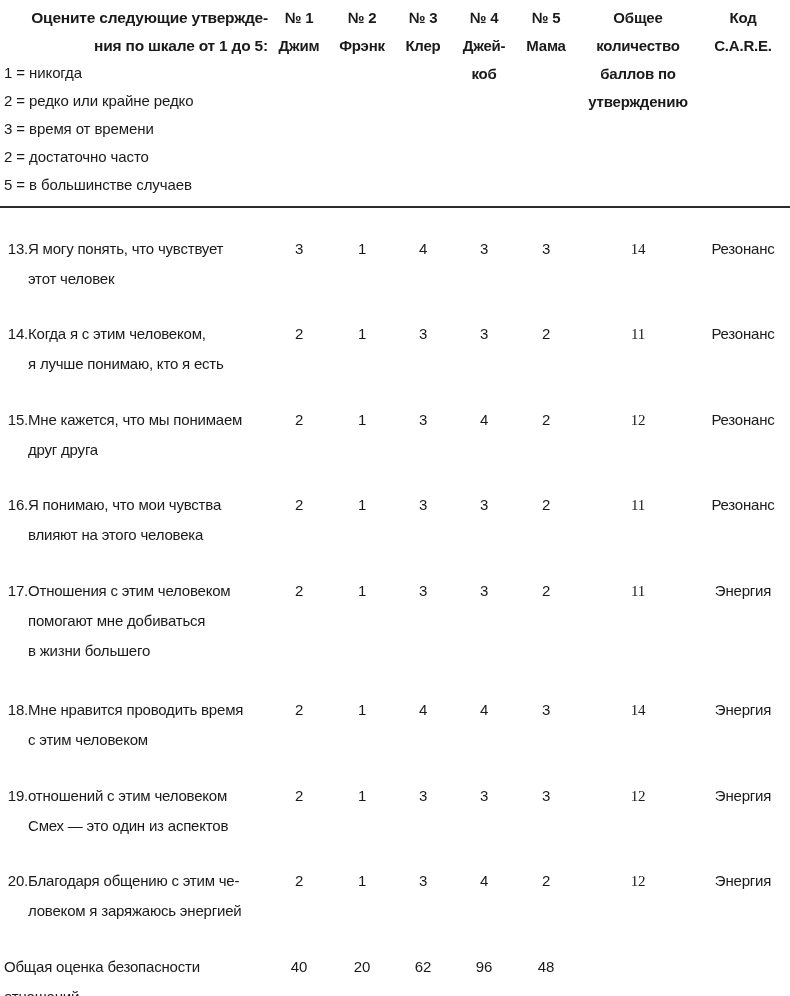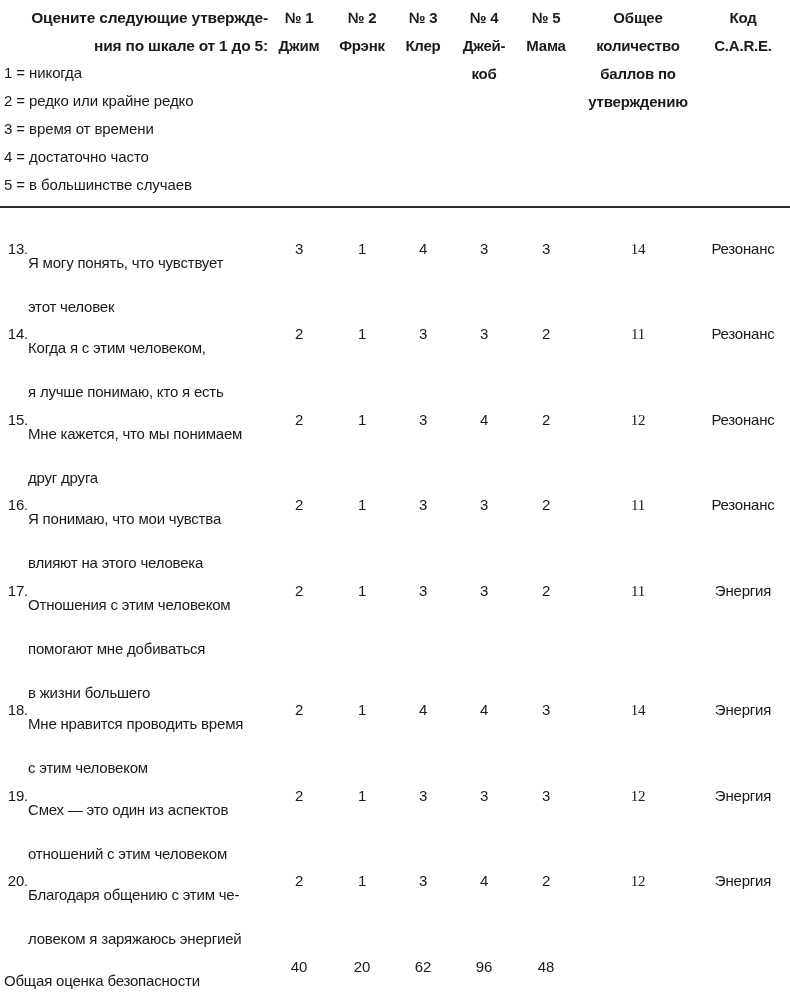--- a/index.html
+++ b/index.html
@@ -112,21 +112,21 @@
     line-height: 30px;
     text-align: right;
     letter-spacing: -0.2px;
   }
   .row-label .txt {
     margin-left: 24px;
     font-size: 15px;
     line-height: 30px;
     letter-spacing: -0.2px;
   }
-  .row-label .txt .l { display: block; white-space: nowrap; margin-top: 14px; }
+  .row-label .txt .l { display: block; white-space: nowrap; }
 
   .cell {
     position: absolute;
     top: 0;
     font-size: 15px;
     line-height: 30px;
     text-align: center;
     letter-spacing: -0.2px;
   }
   .c1 { left: 269px; width: 60px; }
@@ -150,21 +150,21 @@
 
     <div class="head-title">
       <span class="l">Оцените следующие утвержде-</span>
       <span class="l">ния по шкале от 1 до 5:</span>
     </div>
 
     <div class="scale-list">
         <div class="scale-line">1 = никогда</div>
         <div class="scale-line">2 = редко или крайне редко</div>
         <div class="scale-line">3 = время от времени</div>
-        <div class="scale-line">4 = достаточно часто</div>
+        <div class="scale-line">2 = достаточно часто</div>
         <div class="scale-line">5 = в большинстве случаев</div>
       </div>
 
     <div class="head-col hc1">
       <span class="l">№ 1</span>
       <span class="l">Джим</span>
     </div>
     <div class="head-col hc2">
       <span class="l">№ 2</span>
       <span class="l">Фрэнк</span>
@@ -291,22 +291,22 @@
         <div class="cell c3">4</div>
         <div class="cell c4">4</div>
         <div class="cell c5">3</div>
         <div class="cell c6">14</div>
         <div class="cell c7">Энергия</div>
       </div>
       <div class="row" style="top: 574px;">
         <div class="row-label">
           <span class="num">19.</span>
           <div class="txt">
+            <span class="l">отношений с этим человеком</span>
             <span class="l">Смех — это один из аспектов</span>
-            <span class="l">отношений с этим человеком</span>
           </div>
         </div>
         <div class="cell c1">2</div>
         <div class="cell c2">1</div>
         <div class="cell c3">3</div>
         <div class="cell c4">3</div>
         <div class="cell c5">3</div>
         <div class="cell c6">12</div>
         <div class="cell c7">Энергия</div>
       </div>

